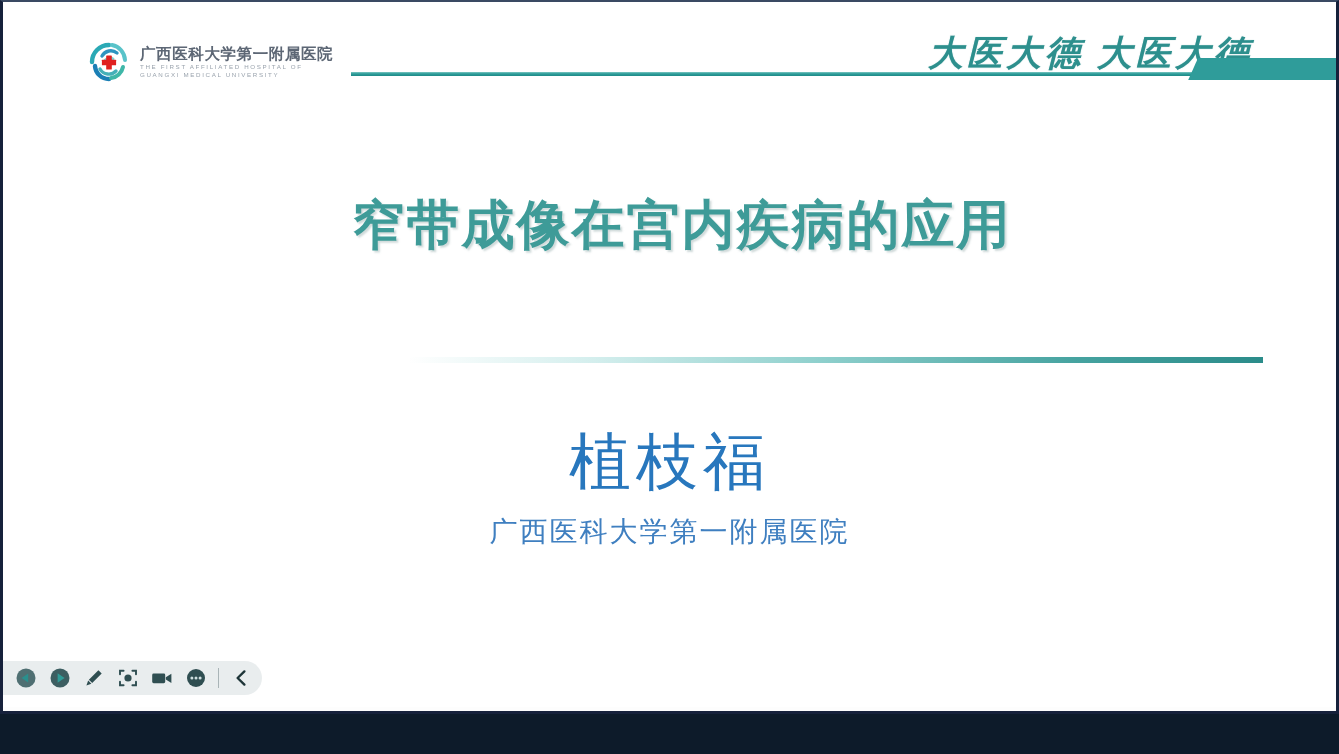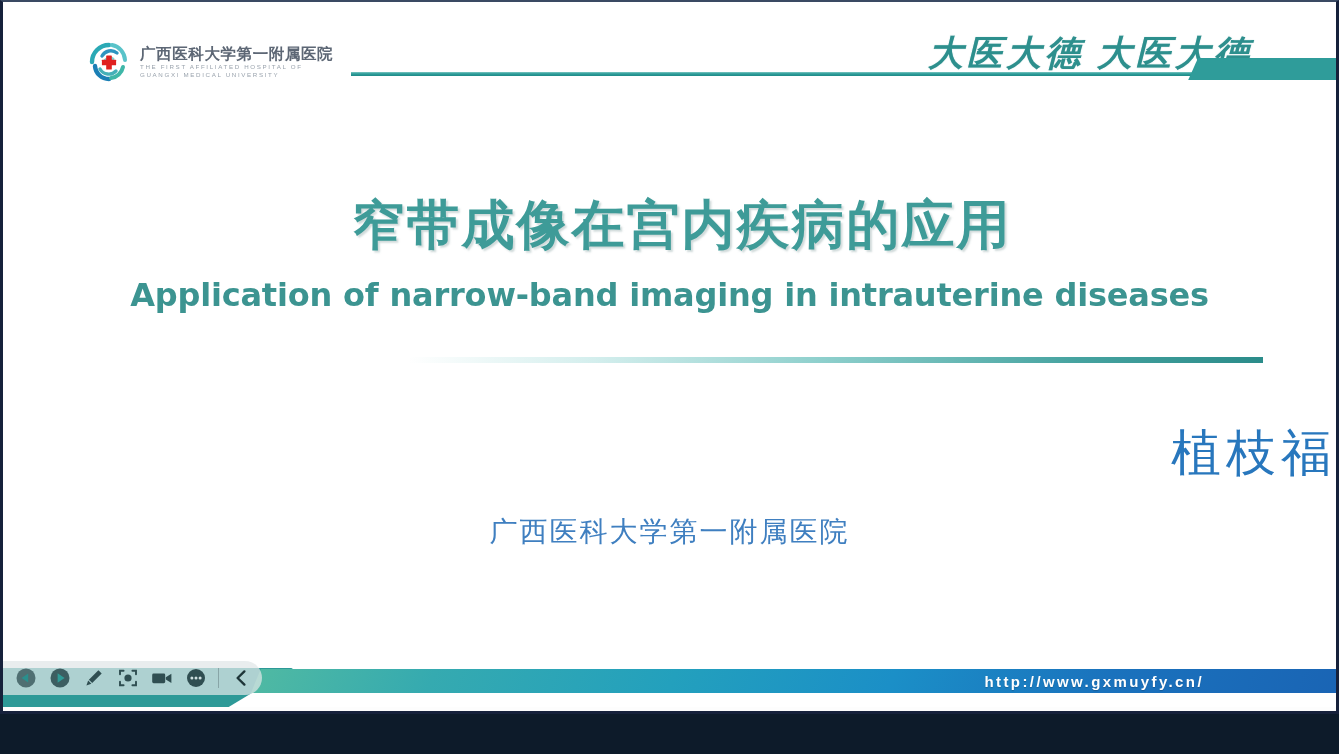--- a/index.html
+++ b/index.html
@@ -147,23 +147,23 @@
         #46a3a0 78%,
         #2b8c8a 100%);
   }
 
   
   .author {
     position: absolute;
     left: 0;
     top: 418px;
     width: 100%;
-    text-align: right;
+    text-align: center;
     font-family: "DejaVu Serif", "Liberation Serif", serif;
-    font-size: 50px;
+    font-size: 62px;
     color: #2877bd;
     letter-spacing: 5px;
   }
 
   .affiliation {
     position: absolute;
     left: 0;
     top: 511px;
     width: 100%;
     text-align: center;
@@ -295,31 +295,25 @@
     </div>
 
     <div class="header-rule"></div>
 
     <div class="calligraphy">大医大德 大医大德</div>
 
     <div class="header-para"></div>
   </div>
 
   <div class="title-cn">窄带成像在宫内疾病的应用</div>
-  <div class="title-en">Application of narrow-band imaging in intrauterine diseases</div>
   <div class="title-divider"></div>
 
   <div class="author">植枝福</div>
   <div class="affiliation">广西医科大学第一附属医院</div>
 
-  <div class="footer">
-    <div class="footer-wedge"></div>
-    <div class="footer-bar"></div>
-    <div class="footer-url">http://www.gxmuyfy.cn/</div>
-  </div>
   <div class="bottom-white"></div>
 
   <div class="toolbar">
 
     <div class="tb-btn" title="Previous">
       <span>
         <svg class="tb-icon" width="22" height="22" viewBox="0 0 22 22">
           <circle cx="11" cy="11" r="9.5" fill="#4f6f72"></circle>
           <path d="M13.2 6.4 L13.2 15.6 L6.6 11 Z" fill="#2a8f8d"></path>
         </svg>

